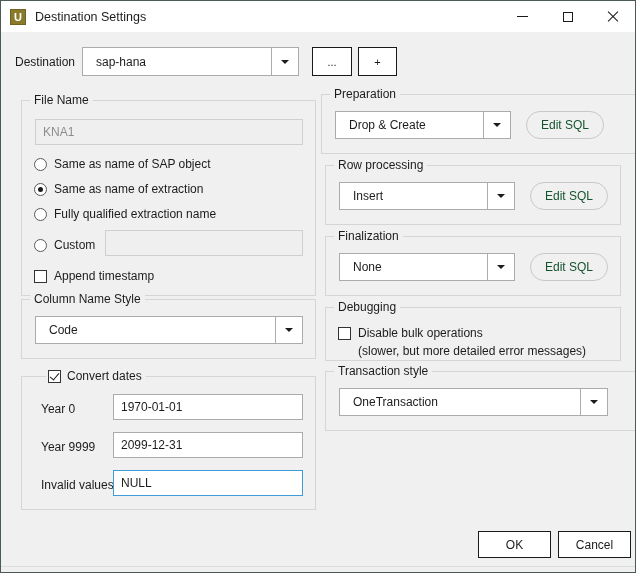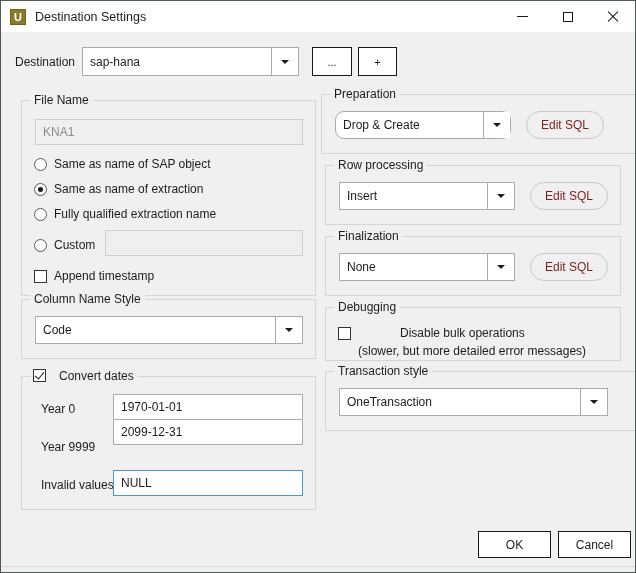--- a/index.html
+++ b/index.html
@@ -97,21 +97,21 @@
   .combo {
     position: absolute;
     box-sizing: border-box;
     background: #ffffff;
     border: 1px solid #ababab;
     display: flex;
     align-items: center;
   }
   .combo .cval {
     flex: 1;
-    padding-left: 7px;
+    padding-left: 13px;
     font-size: 12px;
     color: #1c1c1c;
     white-space: nowrap;
     overflow: hidden;
   }
   .combo .carrow {
     width: 26px;
     height: 100%;
     border-left: 1px solid #ababab;
     display: flex;
@@ -157,21 +157,21 @@
     display: flex;
     align-items: center;
     justify-content: center;
     font-size: 12px;
     color: #1c1c1c;
   }
   .btn.small-glyph { font-size: 11px; }
   .btn.disabled {
     border-color: #c8c8c8;
     background: #f0f0f0;
-    color: #7f1d1d;
+    color: #14532d;
     border-radius: 14px;
   }
 
   
   .group {
     position: absolute;
     box-sizing: border-box;
     border: 1px solid #d5d5d5;
     border-radius: 0;
   }
@@ -179,25 +179,25 @@
     position: absolute;
     top: -8px;
     left: 8px;
     background: #f0f0f0;
     padding: 0 4px;
     font-size: 12px;
     color: #1c1c1c;
     white-space: nowrap;
   }
   .group > .gtitle.with-check {
-    left: 9px;
+    left: 24px;
     padding: 0 4px 0 2px;
     display: flex;
-    align-items: flex-start;
-    gap: 13px;
+    align-items: flex-end;
+    gap: 6px;
   }
 
   
   .radio-row, .check-row {
     position: absolute;
     display: flex;
     align-items: center;
     white-space: nowrap;
   }
   .radio {
@@ -338,30 +338,30 @@
   <div class="group" style="left:20px; top:375px; width:295px; height:134px;">
     <div class="gtitle with-check">
       <span class="checkbox checked"></span>
       <span>Convert dates</span>
     </div>
 
     <div class="lbl" style="left:19px; top:25px;">Year 0</div>
     <div class="txt" style="left:91px; top:17px; width:190px; height:26px;">1970-01-01</div>
 
     <div class="lbl" style="left:19px; top:63px;">Year 9999</div>
-    <div class="txt" style="left:91px; top:42px; width:190px; height:26px;">2099-12-31</div>
+    <div class="txt" style="left:91px; top:55px; width:190px; height:26px;">2099-12-31</div>
 
     <div class="lbl" style="left:19px; top:101px;">Invalid values</div>
     <div class="txt focused" style="left:91px; top:93px; width:190px; height:26px;">NULL</div>
   </div>
 
   <div class="group" style="left:320px; top:93px; width:324px; height:60px;">
     <div class="gtitle">Preparation</div>
 
-    <div class="combo" style="position:absolute; left:13px; top:16px; width:176px; height:28px;border-radius:9px;">
+    <div class="combo" style="position:absolute; left:13px; top:16px; width:176px; height:28px;">
       <span class="cval">Drop &amp; Create</span>
       <span class="carrow">
           <i></i>
         </span>
     </div>
     <div class="btn disabled" style="left:204px; top:16px; width:78px; height:28px;">Edit SQL</div>
   </div>
 
   <div class="group" style="left:324px; top:164px; width:296px; height:60px;">
     <div class="gtitle">Row processing</div>
@@ -383,21 +383,21 @@
       <span class="carrow">
           <i></i>
         </span>
     </div>
     <div class="btn disabled" style="left:204px; top:16px; width:78px; height:28px;">Edit SQL</div>
   </div>
 
   <div class="group" style="left:324px; top:306px; width:296px; height:54px;text-align:right;">
     <div class="gtitle">Debugging</div>
 
-    <div class="check-row" style="left:12px; top:18px;gap:42px;">
+    <div class="check-row" style="left:12px; top:18px;">
       <span class="checkbox"></span>
       <span class="ctl-label">Disable bulk operations</span>
     </div>
     <div class="sub-note" style="left:32px; top:36px;">(slower, but more detailed error messages)</div>
   </div>
 
   <div class="group" style="left:324px; top:370px; width:328px; height:60px;">
     <div class="gtitle">Transaction style</div>
 
     <div class="combo" style="position:absolute; left:13px; top:16px; width:269px; height:28px;">

